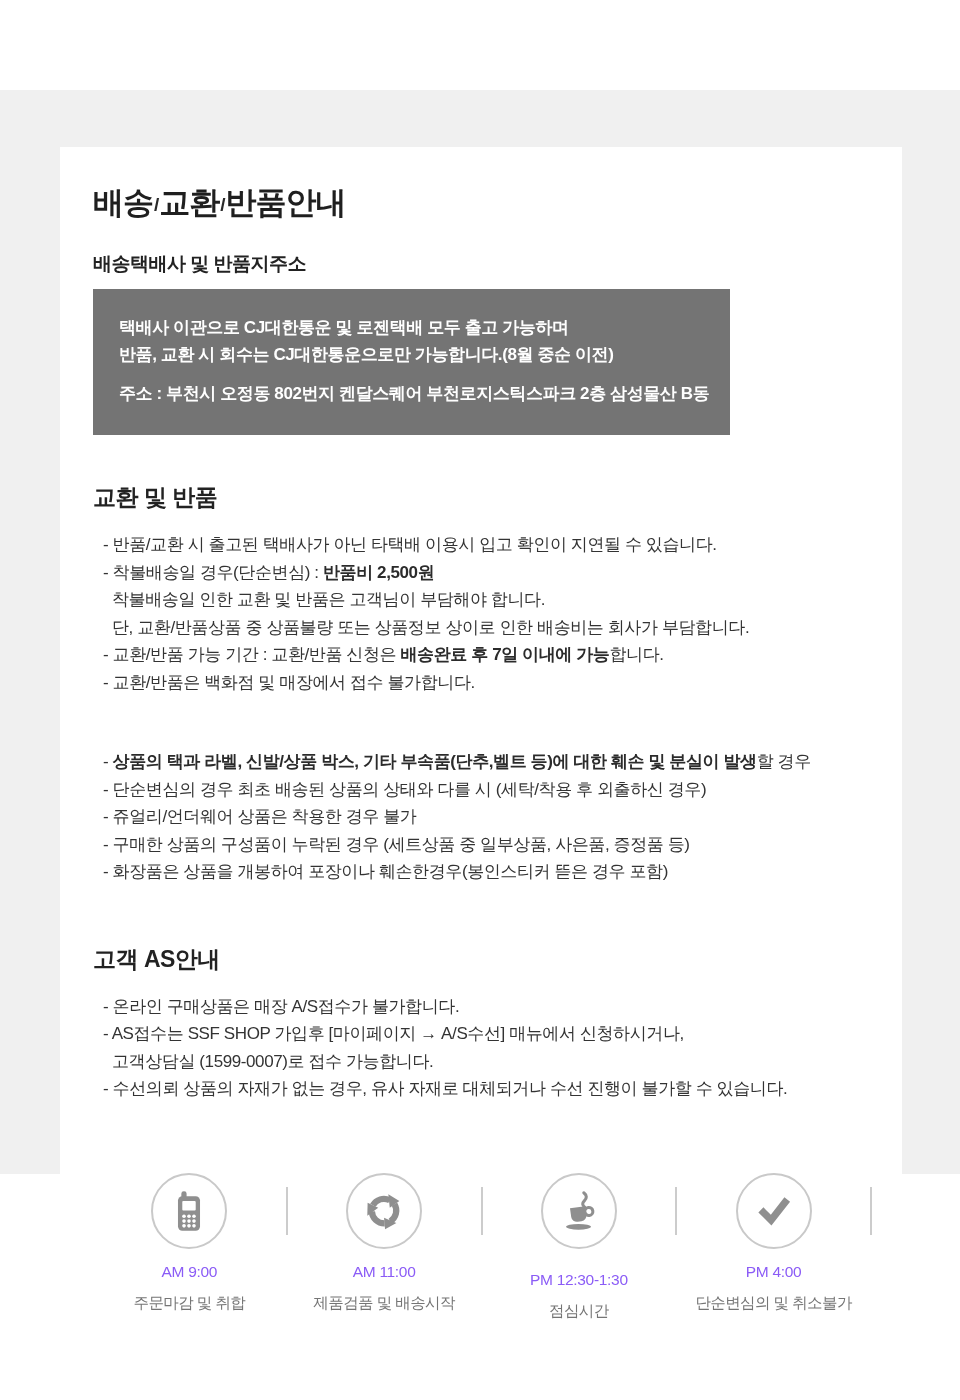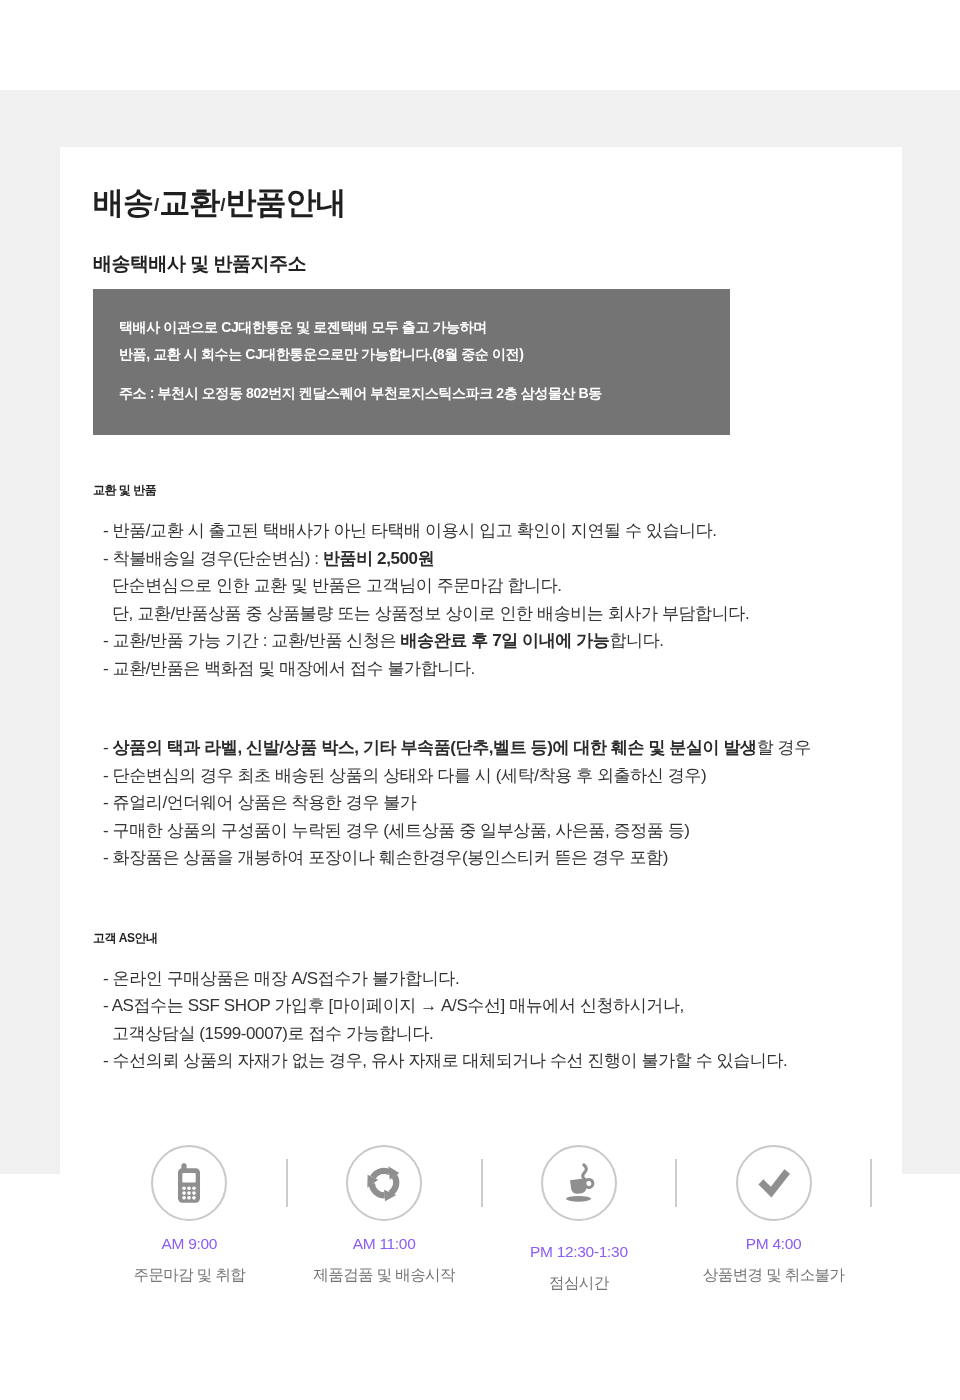--- a/index.html
+++ b/index.html
@@ -12,30 +12,30 @@
   .graybg { background:#f0f0f0; height:1084px; box-sizing:border-box; padding:57px 0 17px 60px; }
   .card { width:842px; min-height:1186px; background:#ffffff; box-sizing:border-box; padding:35px 30px 45px 33px; }
 
   h1.title { margin:0 0 27px 0; font-size:31px; font-weight:bold; color:#1f1f1f; letter-spacing:-1px; }
   .title .slash { font-size:19px; font-weight:600; color:#2a2a2a; padding:0 1px; position:relative; top:-2px; }
 
   .subheading { font-size:19px; font-weight:bold; color:#222222; margin:0 0 12px 0; letter-spacing:-0.5px; }
 
   .noticebox {
     background:#747474; color:#ffffff; width:637px; box-sizing:border-box;
-    padding:25px 16px 28px 26px; font-size:14px; font-weight:bold;
+    padding:25px 16px 28px 26px; font-size:17px; font-weight:bold;
     line-height:27px; letter-spacing:-0.4px; margin-bottom:47px;
   }
   .noticebox .addr { margin-top:12px; }
 
   .section-ex { margin-top:0; }
   .section-na { margin-top:52px; }
   .section-as { margin-top:58px; }
 
-  .sec-heading { font-size:12px; font-weight:bold; color:#222222; margin:0 0 18px 0; letter-spacing:-0.5px; }
+  .sec-heading { font-size:23px; font-weight:bold; color:#222222; margin:0 0 18px 0; letter-spacing:-0.5px; }
 
   .list { margin-left:10px; font-size:17px; color:#333333; line-height:27.5px; letter-spacing:-0.4px; }
   .list .cont { padding-left:9px; }
   .list b { font-weight:bold; color:#2b2b2b;margin-top:34px; }
 
   .timeline { display:flex; align-items:flex-start; margin-top:70px; }
   .t-item { flex:1; display:flex; flex-direction:column; align-items:center; }
   .t-sep { width:2px; height:48px; background:#cccccc; margin-top:14px; }
   .t-circle {
     width:76px; height:76px; border:2px solid #c9c9c9; border-radius:50%;
@@ -63,21 +63,21 @@
       <div>택배사 이관으로 CJ대한통운 및 로젠택배 모두 출고 가능하며</div>
       <div>반품, 교환 시 회수는 CJ대한통운으로만 가능합니다.(8월 중순 이전)</div>
       <div class="addr">주소 :  부천시 오정동  802번지 켄달스퀘어 부천로지스틱스파크 2층 삼성물산 B동</div>
     </div>
 
     <div class="section-ex">
       <div class="sec-heading">교환 및 반품</div>
       <div class="list">
         <div>- 반품/교환 시 출고된 택배사가 아닌 타택배 이용시 입고 확인이 지연될 수 있습니다.</div>
         <div><span>- 착불배송일 경우(단순변심) : </span><b>반품비 2,500원</b></div>
-        <div class="cont">단순변심으로 인한 교환 및 반품은 고객님이 주문마감 합니다.</div>
+        <div class="cont">착불배송일 인한 교환 및 반품은 고객님이 부담해야 합니다.</div>
         <div class="cont">단, 교환/반품상품 중 상품불량 또는 상품정보 상이로 인한 배송비는 회사가 부담합니다.</div>
         <div><span>- 교환/반품 가능 기간 : 교환/반품 신청은 </span><b>배송완료 후 7일 이내에 가능</b><span>합니다.</span></div>
         <div>- 교환/반품은 백화점 및 매장에서 접수 불가합니다.</div>
       </div>
     </div>
 
     <div class="section-na">
       <div class="list">
         <div><span>- </span><b>상품의 택과 라벨, 신발/상품 박스, 기타 부속품(단추,벨트 등)에 대한 훼손 및 분실이 발생</b><span>할 경우</span></div>
         <div>- 단순변심의 경우 최초 배송된 상품의 상태와 다를 시 (세탁/착용 후 외출하신 경우)</div>
@@ -161,21 +161,21 @@
 
       <div class="t-sep"></div>
 
       <div class="t-item">
         <div class="t-circle">
           <svg width="46" height="46" viewBox="0 0 48 48">
             <path d="M13 25.5 L21 33.5 L35.5 15" fill="none" stroke="#8f8f8f" stroke-width="7.5" stroke-linecap="square"></path>
           </svg>
         </div>
         <div class="t-time">PM 4:00</div>
-        <div class="t-label">상품변경 및 취소불가</div>
+        <div class="t-label">단순변심의 및 취소불가</div>
       </div>
 
       <div class="t-sep"></div>
 
 
     </div>
 
   </div>
 </div>
 

